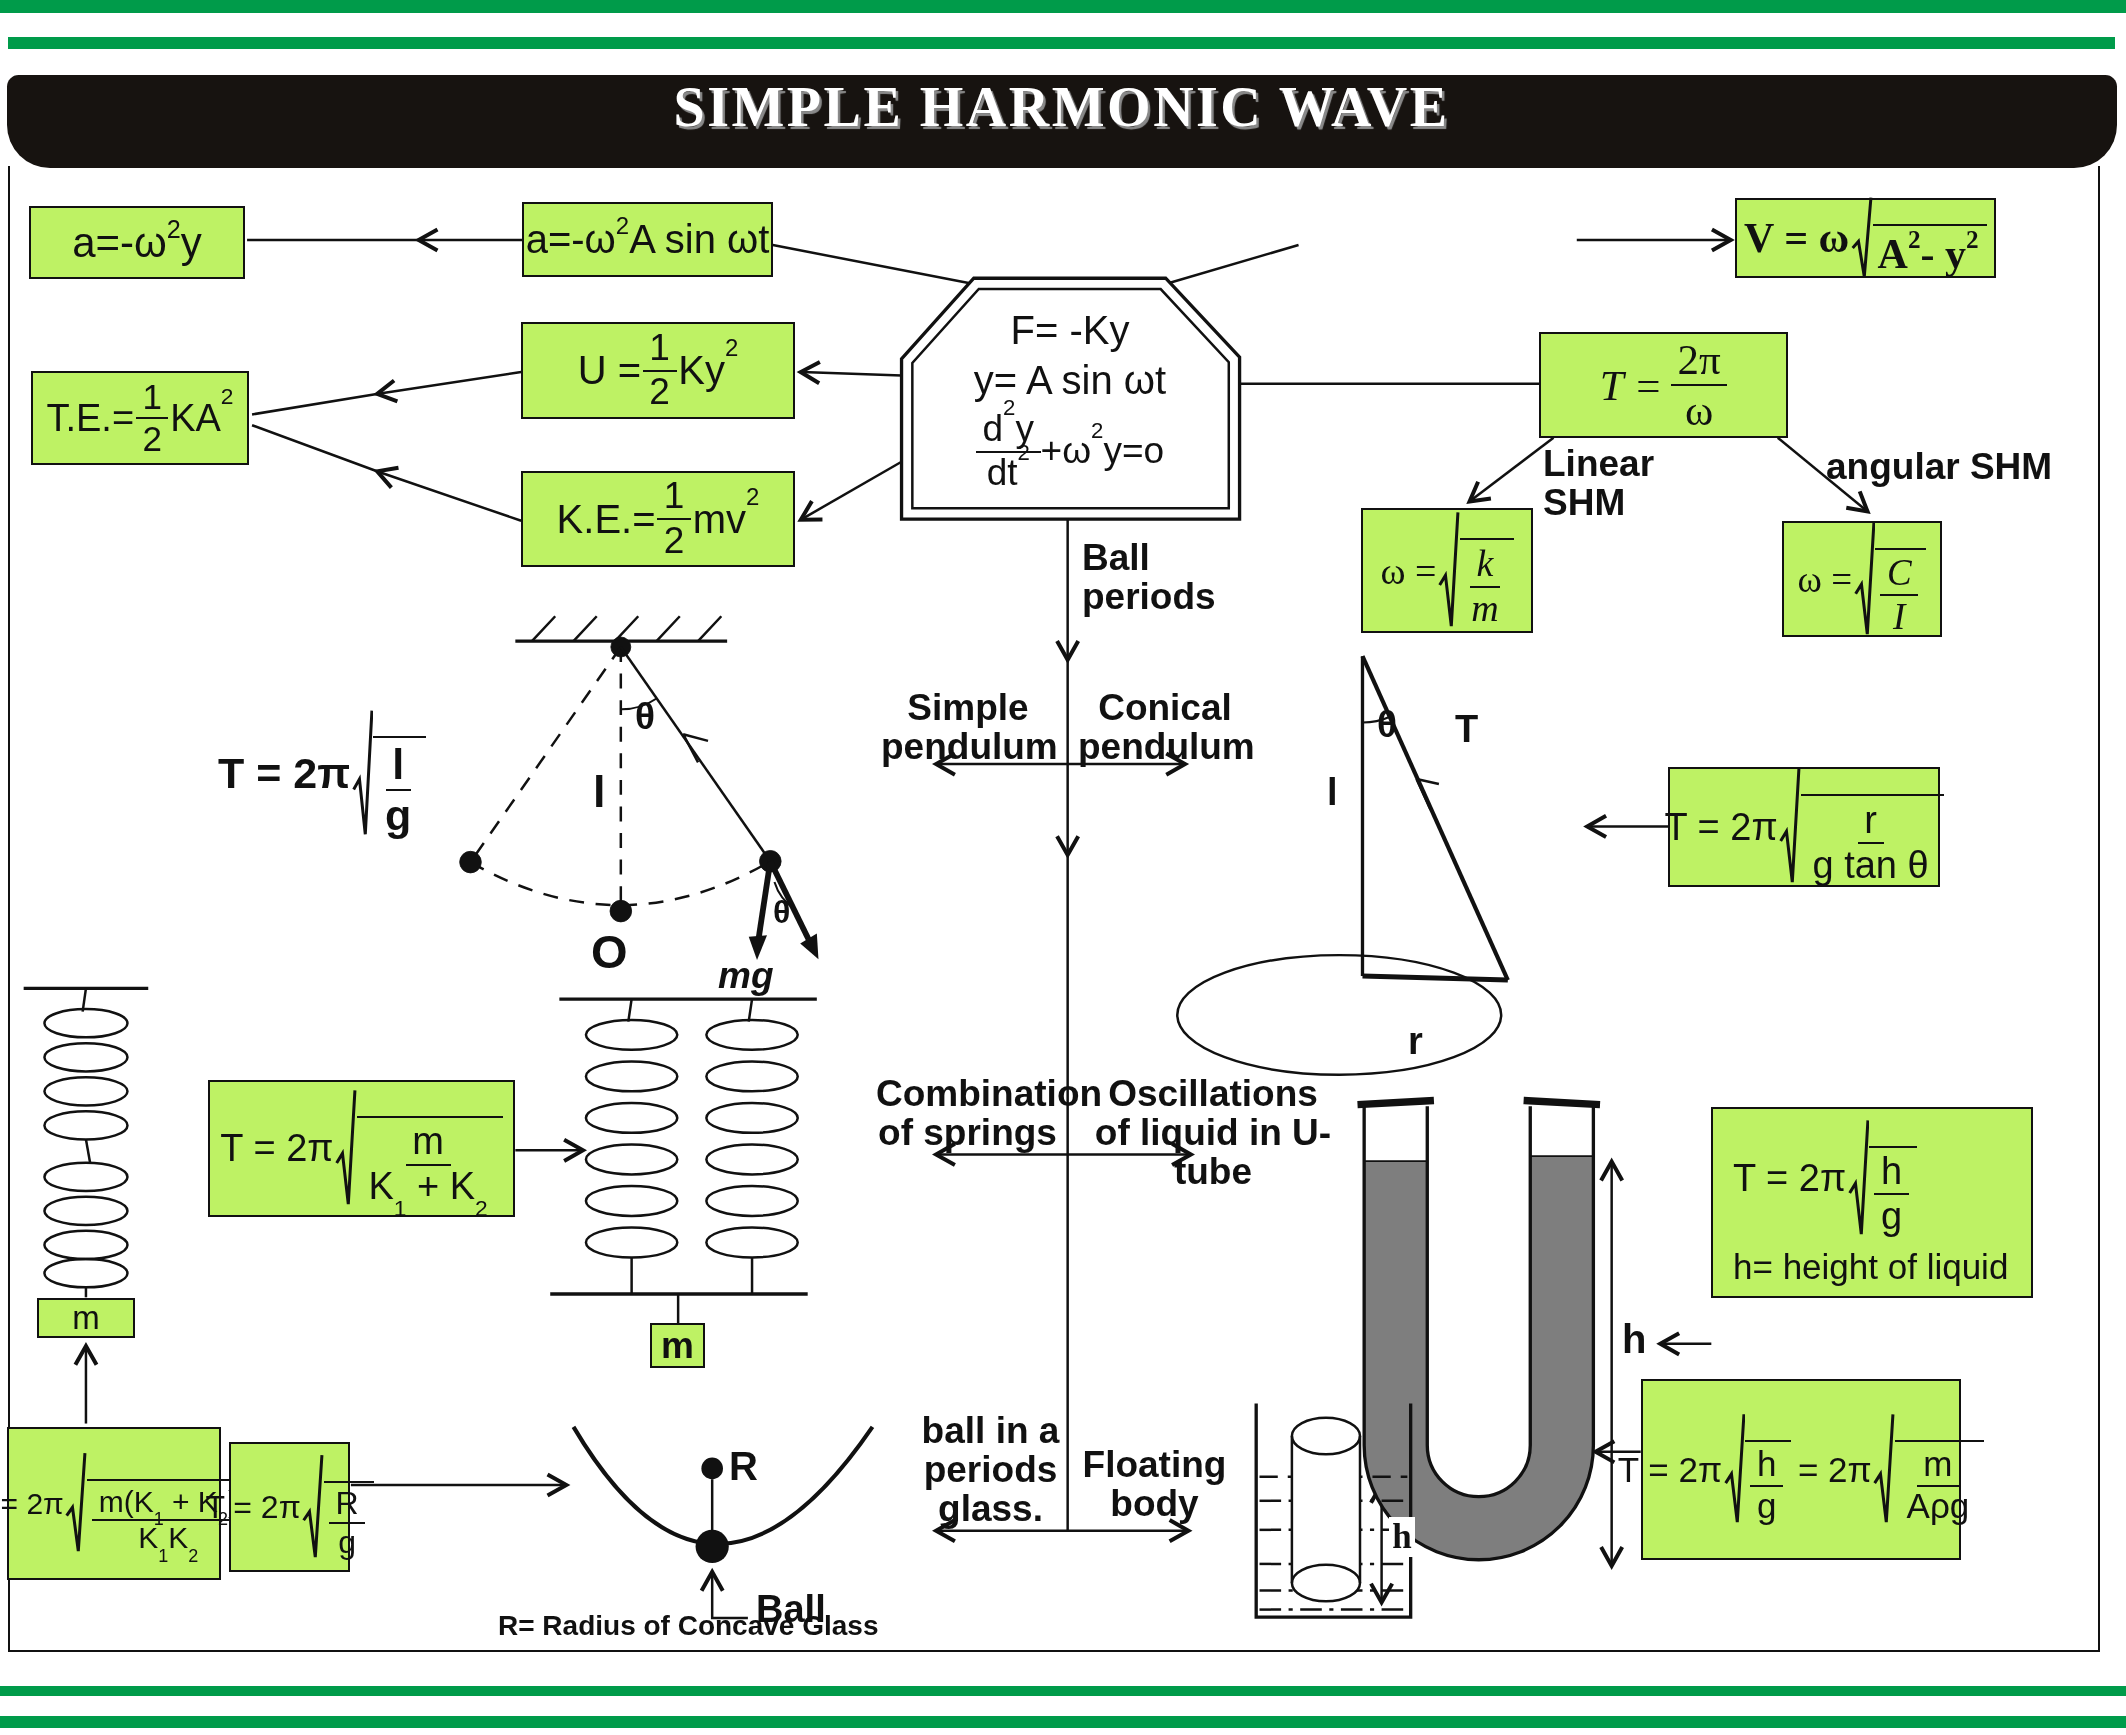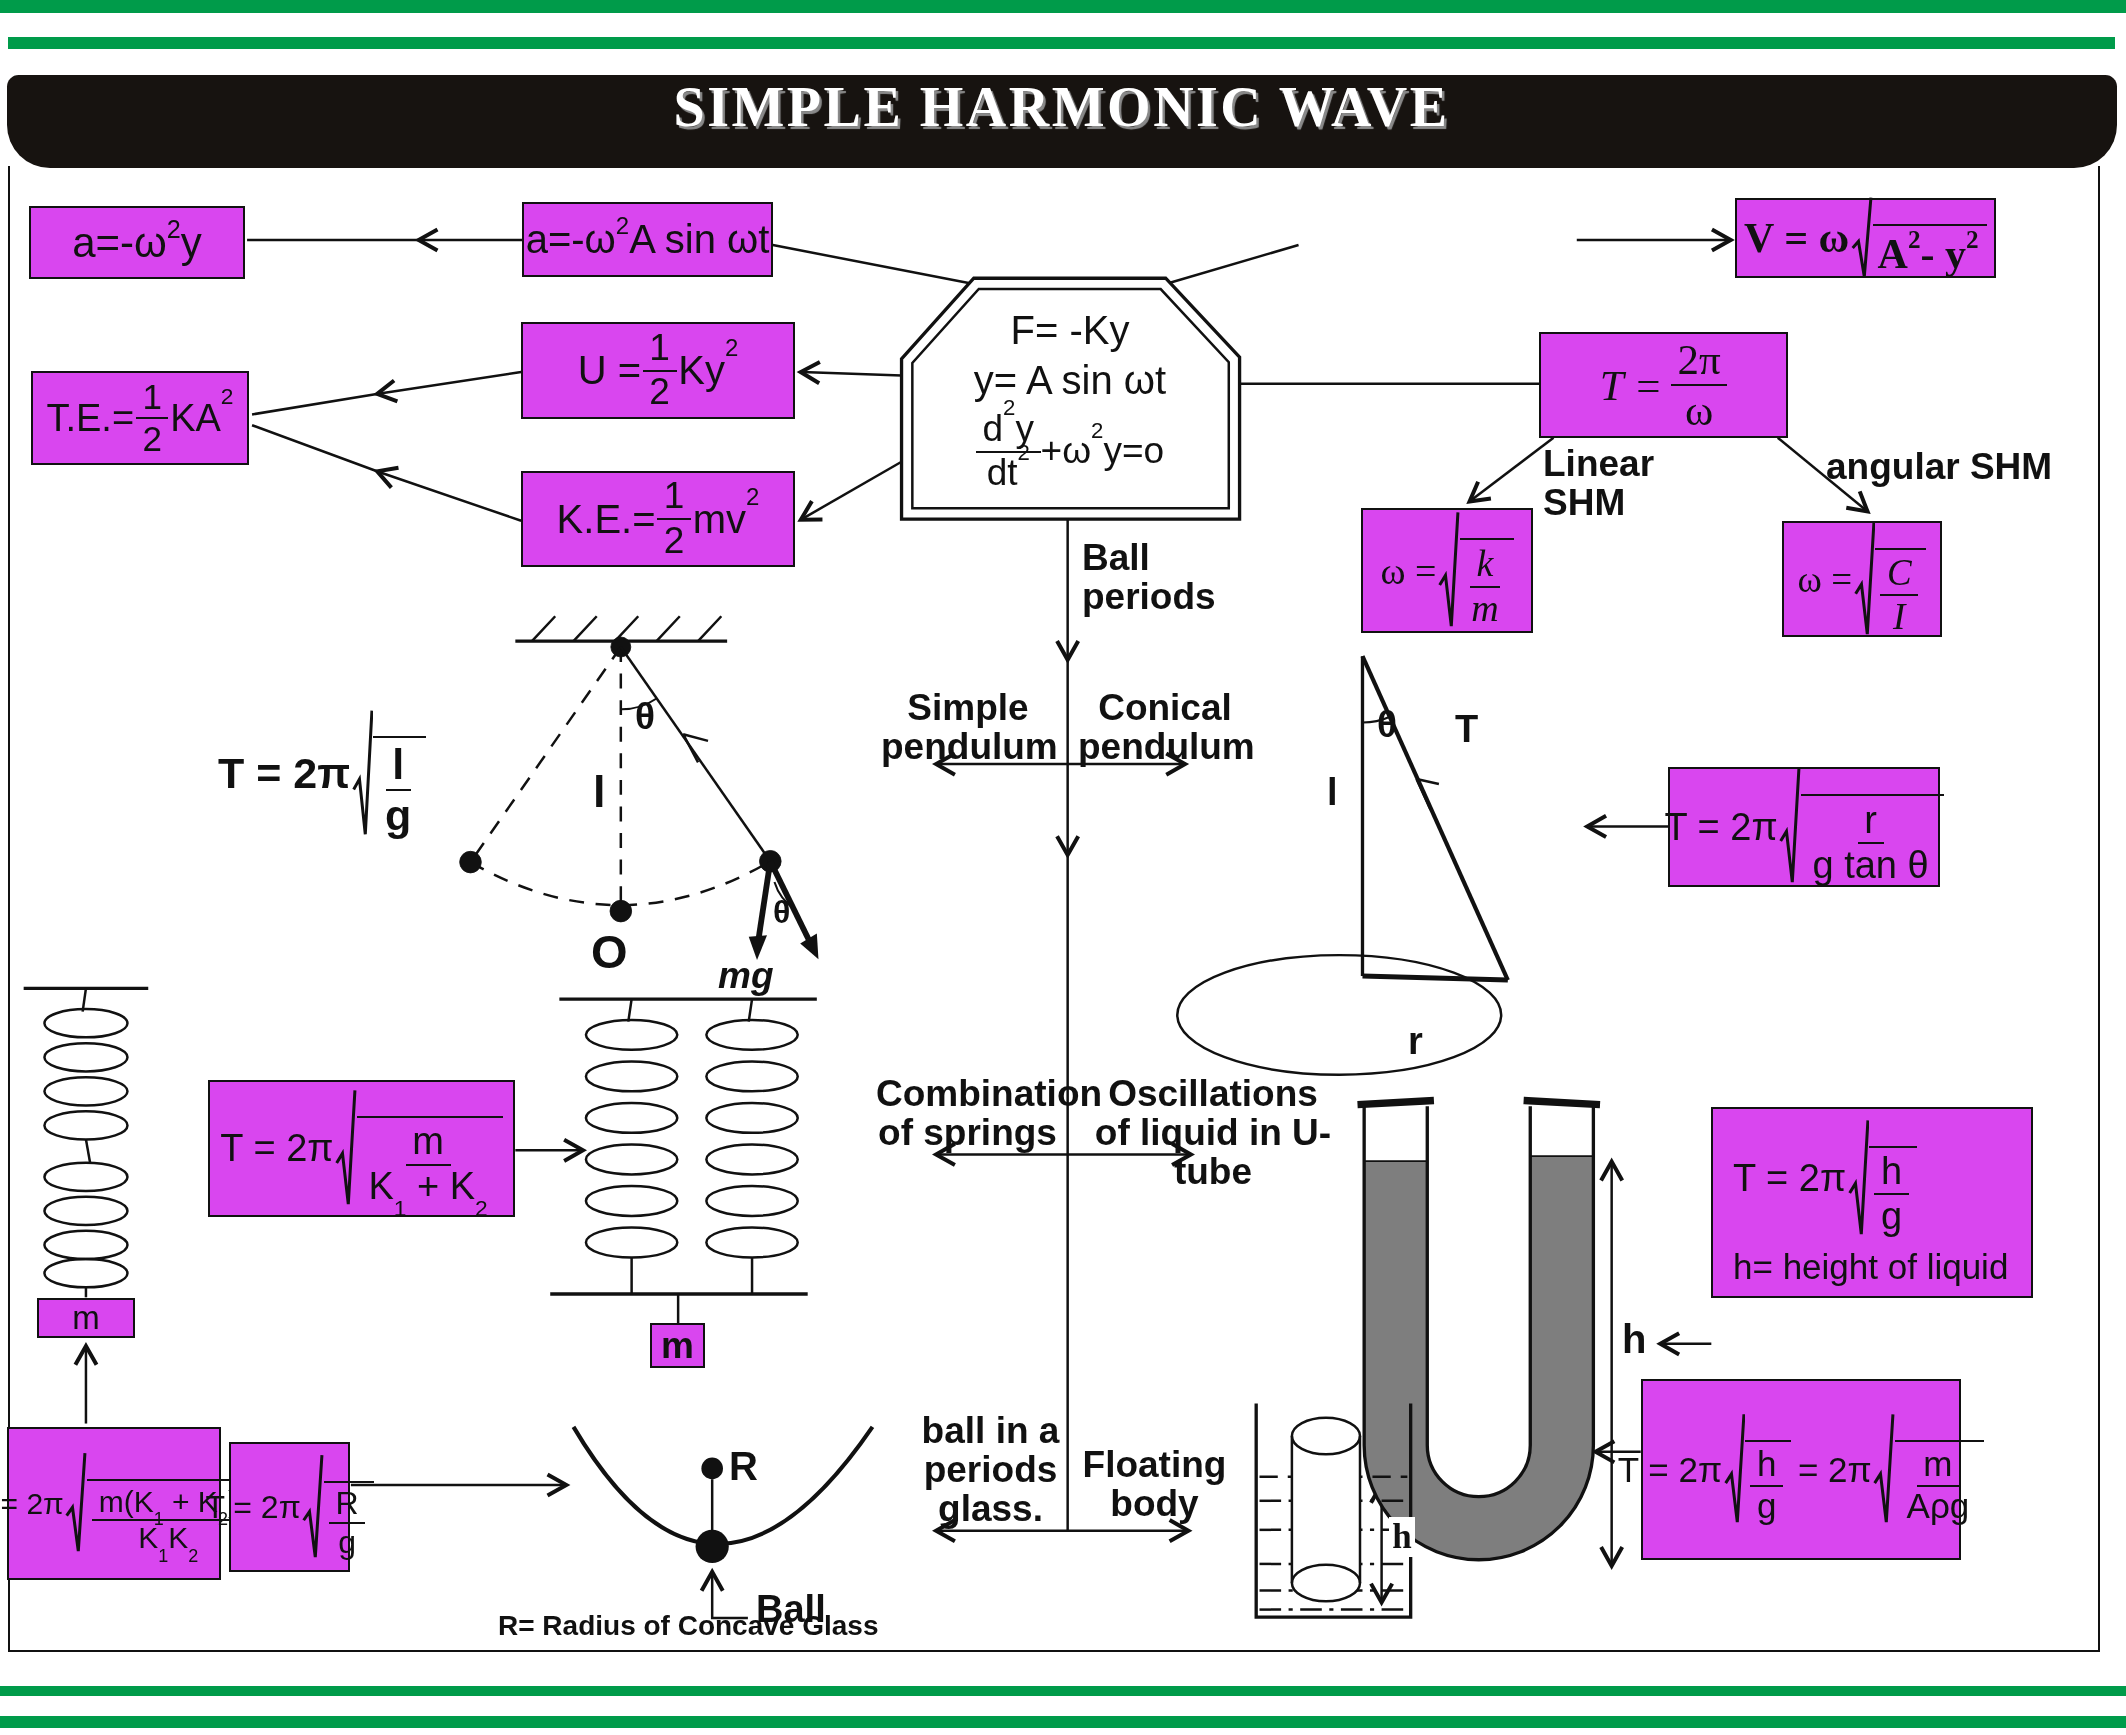--- a/index.html
+++ b/index.html
@@ -6,21 +6,21 @@
   .page{position:relative;width:2127px;height:1735px;background:#ffffff;
         font-family:"Liberation Sans",sans-serif;color:#111;overflow:hidden;}
   .abs{position:absolute;}
   .gbar{position:absolute;left:0;width:2127px;background:#009b4a;}
   .titlebar{position:absolute;left:6.6px;top:75px;width:2110px;height:93px;background:#171310;
             border-radius:11.6px 11.6px 43px 43px;display:flex;align-items:flex-start;justify-content:center;}
   .titletext{font-family:"Liberation Serif",serif;font-weight:bold;font-size:56px;color:#fff;
              letter-spacing:2.5px;text-shadow:2.5px 2.5px 0.8px #8a8a8a;}
   .frame{position:absolute;left:8.3px;top:166px;width:2088px;height:1484px;
          border:2.5px solid #111;border-top:none;}
-  .fbox{position:absolute;border:2.5px solid #111;background:#d946ef;display:flex;
+  .fbox{position:absolute;border:2.5px solid #111;background:#bef264;display:flex;
         align-items:center;justify-content:center;box-sizing:border-box;}
   .lbl{position:absolute;white-space:nowrap;font-weight:bold;}
   .ctr{text-align:center;white-space:normal;}
   .ln{display:block;line-height:1.06;}
   .formula{display:inline-flex;align-items:center;white-space:nowrap;}
   .frac{display:inline-flex;flex-direction:column;align-items:center;line-height:1.05;}
   .frac>.num{border-bottom:2.5px solid #111;padding:0 6.6px 1.7px;}
   .frac>.den{padding:1.7px 6.6px 0;}
   .sqrt{display:inline-flex;align-items:flex-start;margin-left:1.7px;}
   .radsign{align-self:stretch;width:21.6px;flex:none;}

